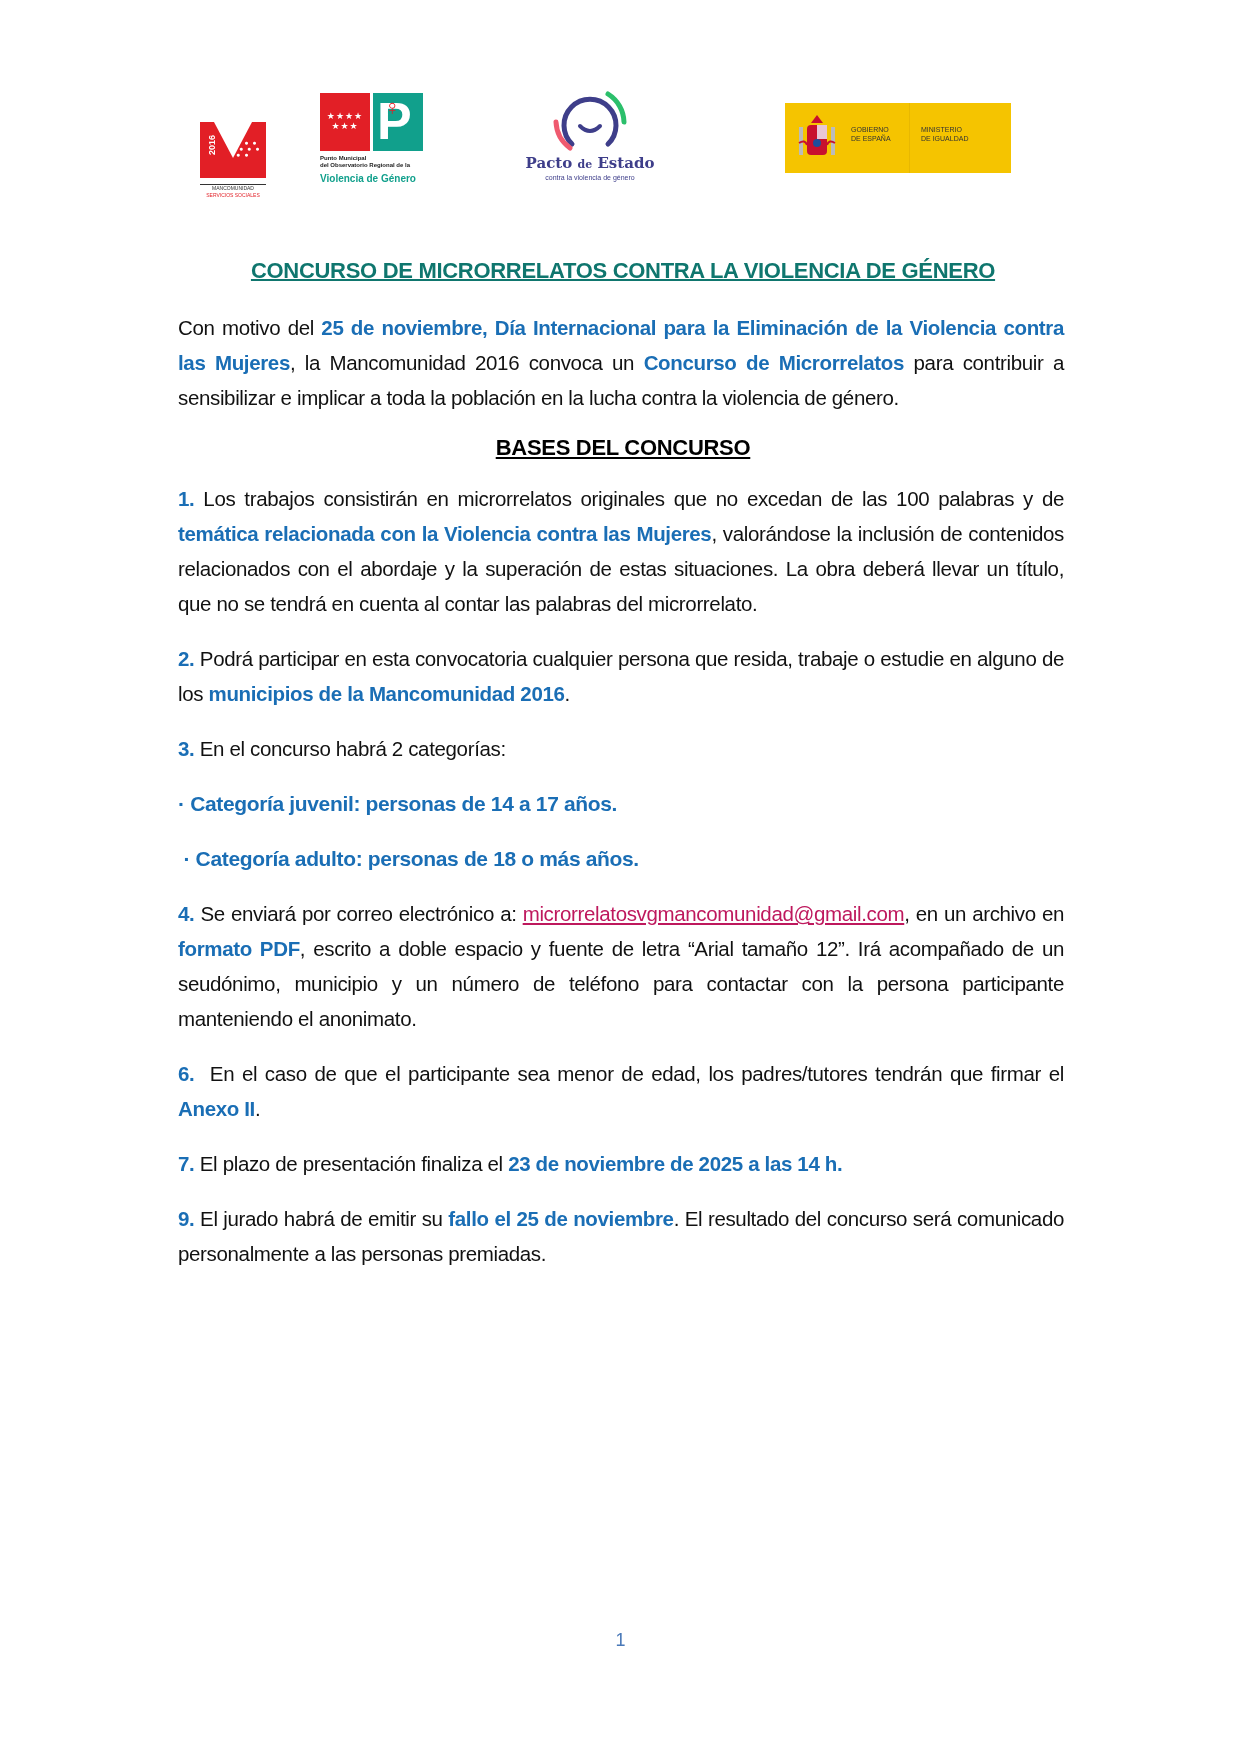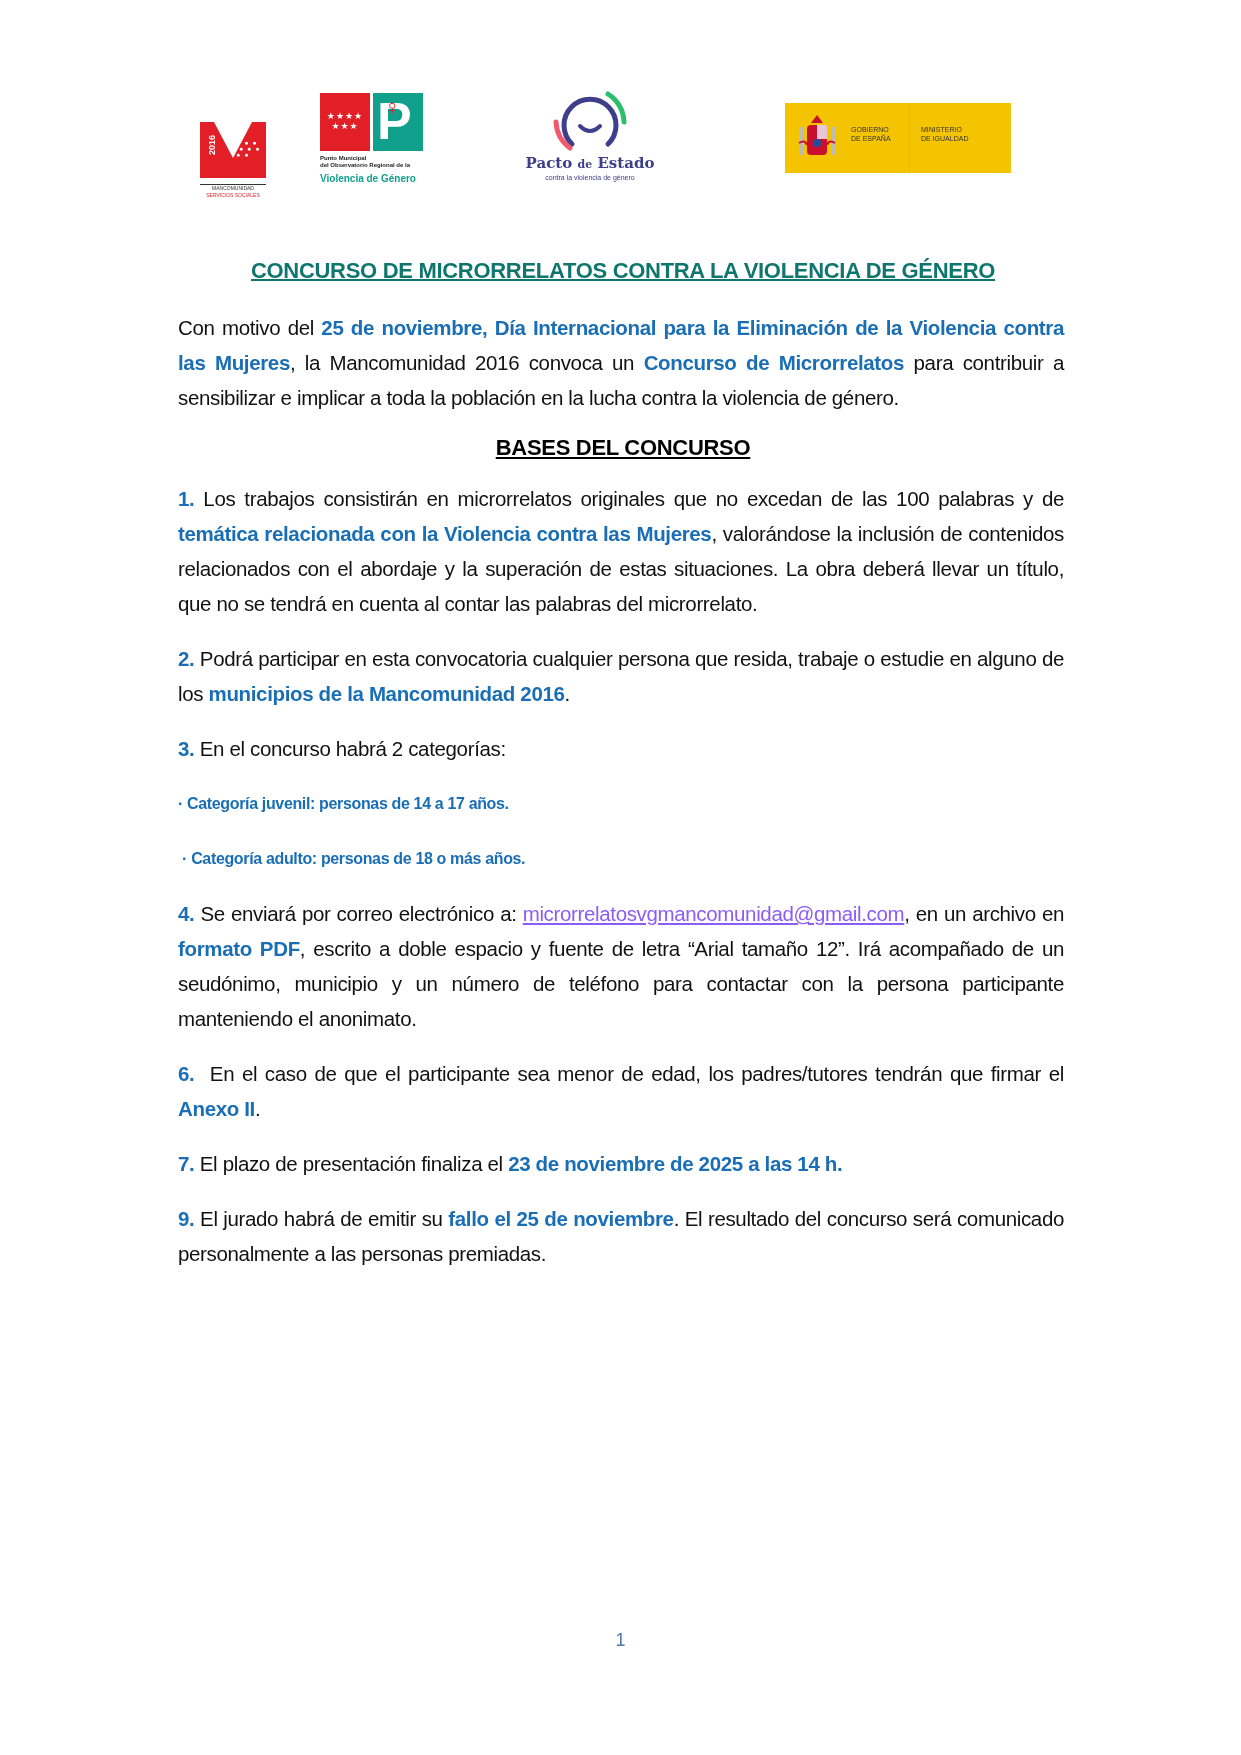--- a/index.html
+++ b/index.html
@@ -36,23 +36,23 @@
   .logo-gob .g1 { position: absolute; left: 66px; top: 22px; font-size: 7px; color: #333; line-height: 9px; }
   .logo-gob .sep { position: absolute; left: 124px; top: 0; width: 1px; height: 70px; background: #e8b800; }
   .logo-gob .g2 { position: absolute; left: 136px; top: 22px; font-size: 7px; color: #333; line-height: 9px; }
 
   .doc { position: absolute; left: 178px; top: 258px; width: 890px;
          font-family: "Liberation Sans Narrow", "Liberation Sans", sans-serif; }
   .title { text-align: center; color: #0f766e; font-weight: bold; font-size: 22px;
            text-decoration: underline; text-decoration-thickness: 2px; letter-spacing: -0.3px; margin: 0 0 26px 0; }
   .p { font-size: 20.5px; line-height: 35px; text-align: justify; margin: 0 4px 20px 0; letter-spacing: -0.35px; }
   .b { color: #1a6eb5; font-weight: bold; }
-  .link { color: #8b5cf6; text-decoration: underline; }
+  .link { color: #be185d; text-decoration: underline; }
   .subtitle { text-align: center; font-weight: bold; font-size: 22px; text-decoration: underline; margin: 0 0 20px 0; color: #000000; letter-spacing: -0.3px; }
-  .cat { font-size: 16px; line-height: 35px; margin: 0 0 20px 0; color: #1a6eb5; font-weight: bold; letter-spacing: -0.35px; }
+  .cat { font-size: 21px; line-height: 35px; margin: 0 0 20px 0; color: #1a6eb5; font-weight: bold; letter-spacing: -0.35px; }
   .pagenum { position: absolute; top: 1630px; left: 0; width: 1241px; text-align: center; color: #4a79b8; font-size: 18px; }
 </style>
 </head>
 <body>
 
 <div class="logos">
   <div class="logo logo-manc">
     <div class="m">
       <span class="yr">2016</span>
       <span class="dots">● ● ●<br>&nbsp;● ● ●<br>● ●</span>

